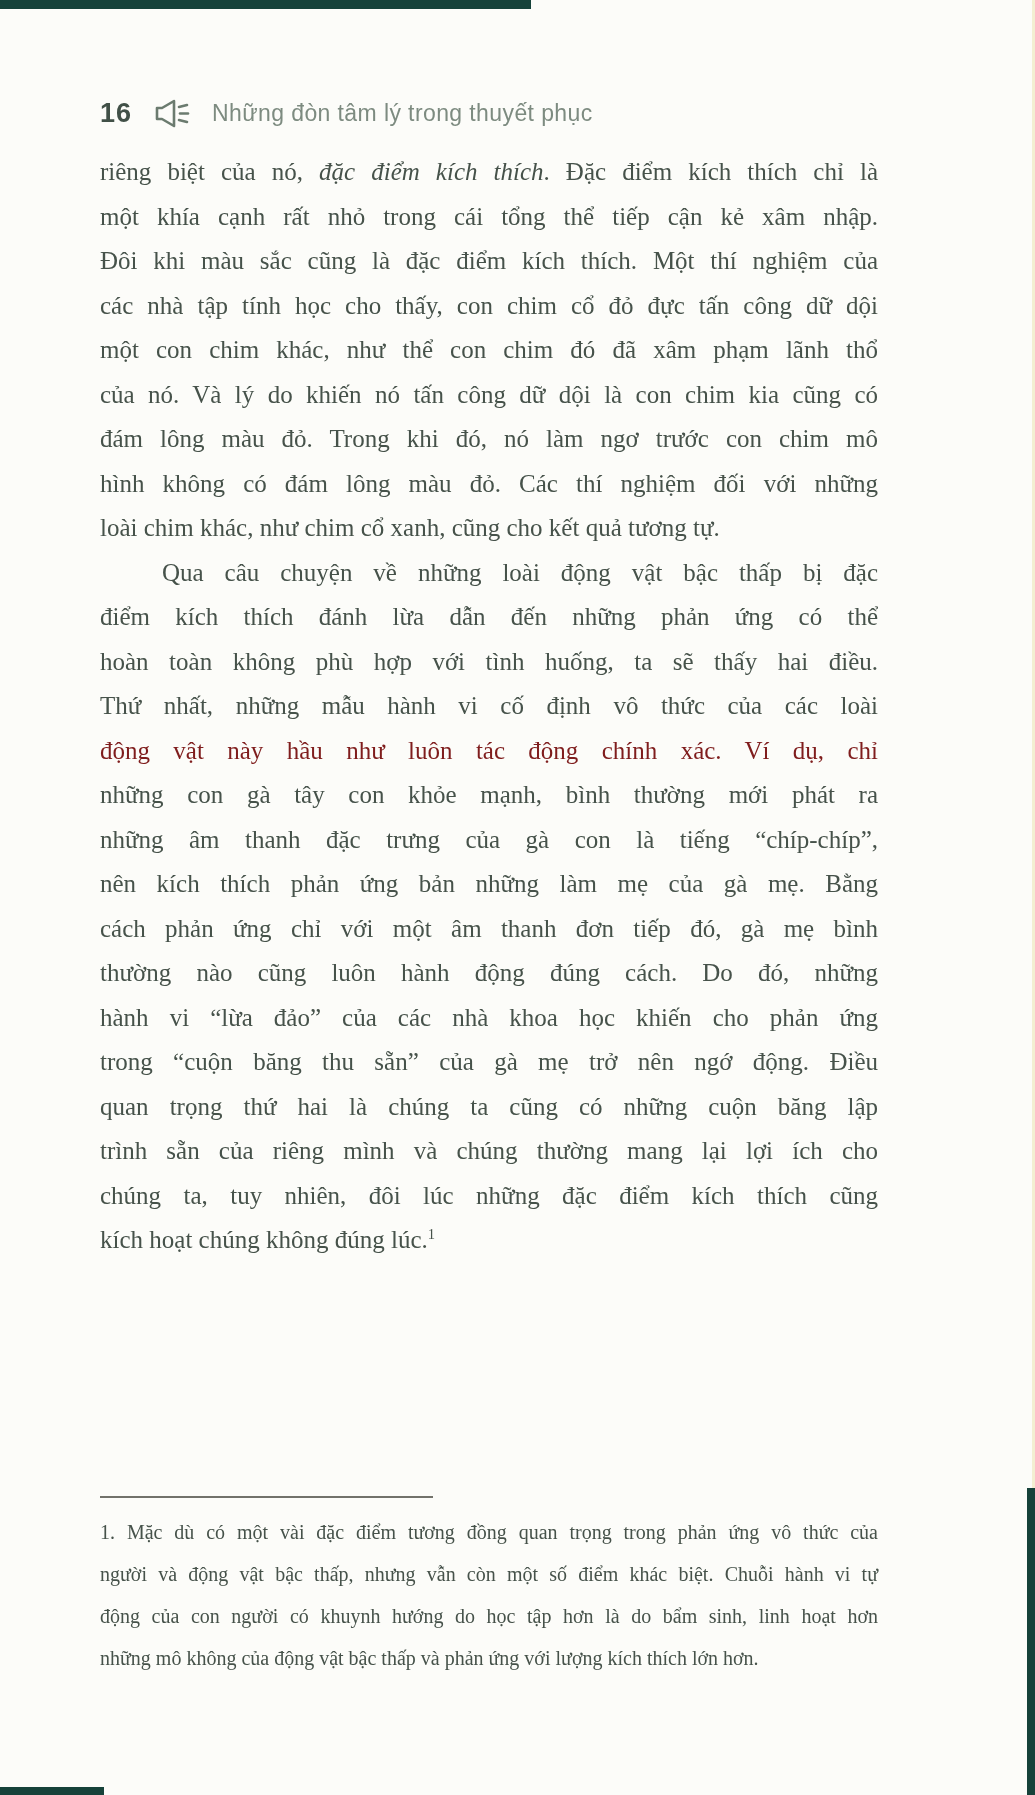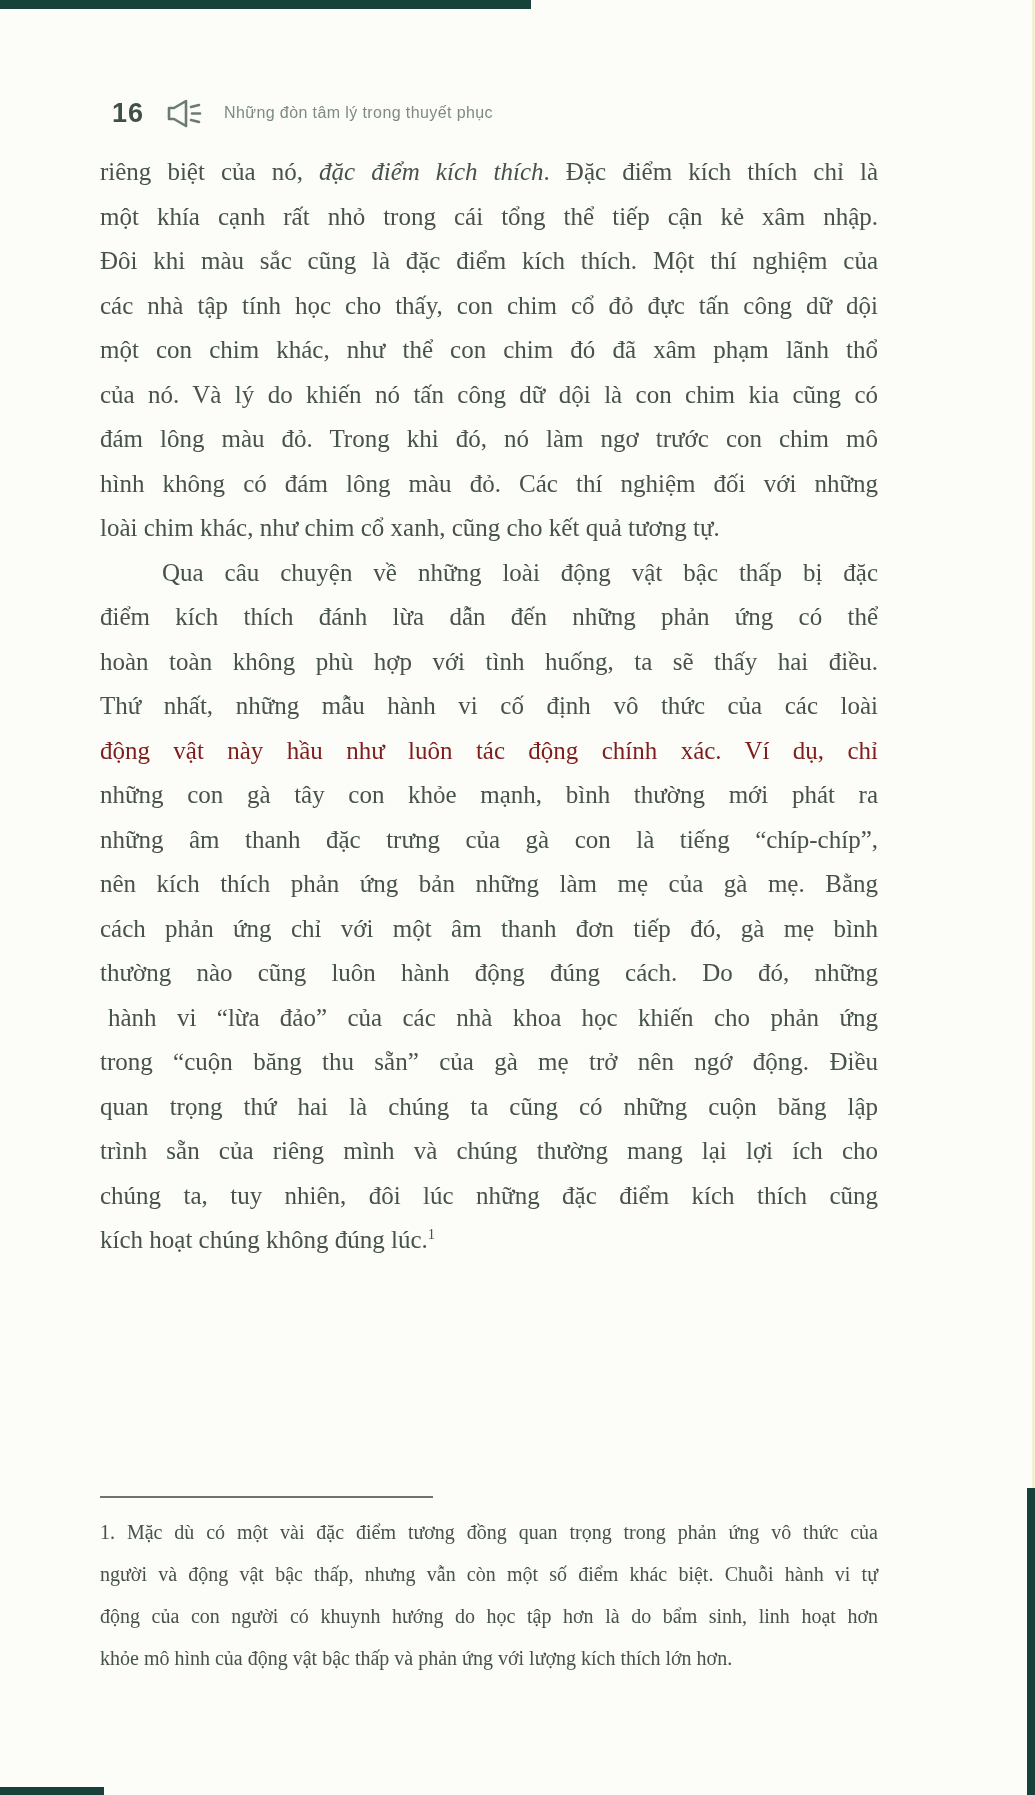--- a/index.html
+++ b/index.html
@@ -12,27 +12,27 @@
     overflow:hidden;
   }
   
   .edge-tint { position:absolute; right:0; top:0; width:3px; height:100%; background:#f3efd2; }
   .bar-top { position:absolute; top:0; left:0; width:531px; height:9px; }
   .bar-bottom-left { position:absolute; bottom:0; left:0; width:104px; height:8px; }
   .bar-right { position:absolute; right:0; top:1488px; bottom:0; width:8px; }
 
   
   .header {
-    position:absolute; top:95px; left:112px; right:100px;
+    position:absolute; top:95px; left:100px; right:100px;
     display:flex; align-items:center; gap:20px;
     font-family:"Liberation Sans", sans-serif;
   }
   .page-number { font-size:27px; font-weight:bold; letter-spacing:1px; }
   .speaker-icon { display:inline-flex; margin-top:2px; }
-  .book-title { font-size:16px; letter-spacing:0.4px; }
+  .book-title { font-size:23px; letter-spacing:0.4px; }
 
   
   .bodytext { position:absolute; left:100px; top:150px; width:778px; }
   .line {
     font-size:25px; line-height:44.5px;
     text-align:justify; text-align-last:justify;
   }
   .line.last { text-align-last:left; }
   .para2 .line.first { text-indent:62px; }
   em { font-style:italic; }
@@ -85,29 +85,29 @@
         <div class="line first" style="color: rgb(70, 82, 74);"><span>Qua câu chuyện về những loài động vật bậc thấp bị đặc</span></div>
         <div class="line" style="color: rgb(70, 82, 74);"><span>điểm kích thích đánh lừa dẫn đến những phản ứng có thể</span></div>
         <div class="line" style="color: rgb(70, 82, 74);"><span>hoàn toàn không phù hợp với tình huống, ta sẽ thấy hai điều.</span></div>
         <div class="line" style="color: rgb(70, 82, 74);"><span>Thứ nhất, những mẫu hành vi cố định vô thức của các loài</span></div>
         <div class="line" style="color: #7f1d1d;"><span>động vật này hầu như luôn tác động chính xác. Ví dụ, chỉ</span></div>
         <div class="line" style="color: rgb(70, 82, 74);"><span>những con gà tây con khỏe mạnh, bình thường mới phát ra</span></div>
         <div class="line" style="color: rgb(70, 82, 74);"><span>những âm thanh đặc trưng của gà con là tiếng “chíp-chíp”,</span></div>
         <div class="line" style="color: rgb(70, 82, 74);"><span>nên kích thích phản ứng bản những làm mẹ của gà mẹ. Bằng</span></div>
         <div class="line" style="color: rgb(70, 82, 74);"><span>cách phản ứng chỉ với một âm thanh đơn tiếp đó, gà mẹ bình</span></div>
         <div class="line" style="color: rgb(70, 82, 74);"><span>thường nào cũng luôn hành động đúng cách. Do đó, những</span></div>
-        <div class="line" style="color: rgb(70, 82, 74); margin-left: 8px;"><span>hành vi “lừa đảo” của các nhà khoa học khiến cho phản ứng</span></div>
+        <div class="line" style="color: rgb(70, 82, 74);"><span>hành vi “lừa đảo” của các nhà khoa học khiến cho phản ứng</span></div>
         <div class="line" style="color: rgb(70, 82, 74);"><span>trong “cuộn băng thu sẵn” của gà mẹ trở nên ngớ động. Điều</span></div>
         <div class="line" style="color: rgb(70, 82, 74); font-family: Liberation Serif, serif;"><span>quan trọng thứ hai là chúng ta cũng có những cuộn băng lập</span></div>
         <div class="line" style="color: rgb(70, 82, 74);"><span>trình sẵn của riêng mình và chúng thường mang lại lợi ích cho</span></div>
         <div class="line" style="color: rgb(70, 82, 74);"><span>chúng ta, tuy nhiên, đôi lúc những đặc điểm kích thích cũng</span></div>
         <div class="line last" style="color: rgb(70, 82, 74);"><span>kích hoạt chúng không đúng lúc.</span><sup>1</sup></div>
       </div>
     <div class="footnote-rule" style="border-top-color: rgb(114, 114, 107);"></div>
     <div class="footnote">
         <div class="line first" style="color: rgb(70, 82, 74);"><span>1. Mặc dù có một vài đặc điểm tương đồng quan trọng trong phản ứng vô thức của</span></div>
         <div class="line" style="color: rgb(70, 82, 74);"><span>người và động vật bậc thấp, nhưng vẫn còn một số điểm khác biệt. Chuỗi hành vi tự</span></div>
         <div class="line" style="color: rgb(70, 82, 74);"><span>động của con người có khuynh hướng do học tập hơn là do bẩm sinh, linh hoạt hơn</span></div>
-        <div class="line last" style="color: rgb(70, 82, 74);"><span>khỏe mô hình của động vật bậc thấp và phản ứng với lượng kích thích lớn hơn.</span></div>
+        <div class="line last" style="color: rgb(70, 82, 74);"><span>những mô không của động vật bậc thấp và phản ứng với lượng kích thích lớn hơn.</span></div>
       </div>
   </div>
 
 </div>
 
 </body></html>

